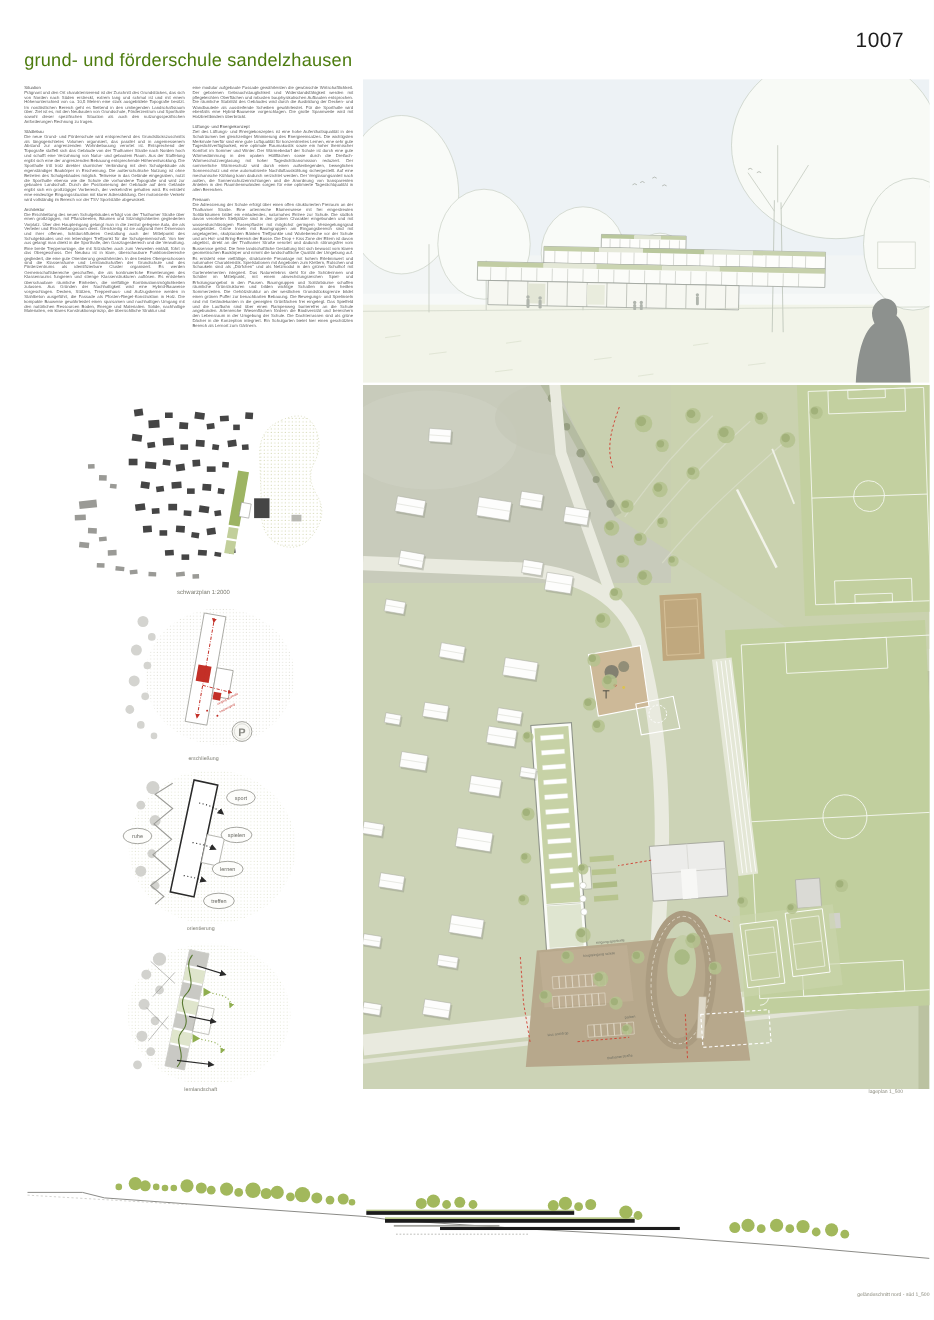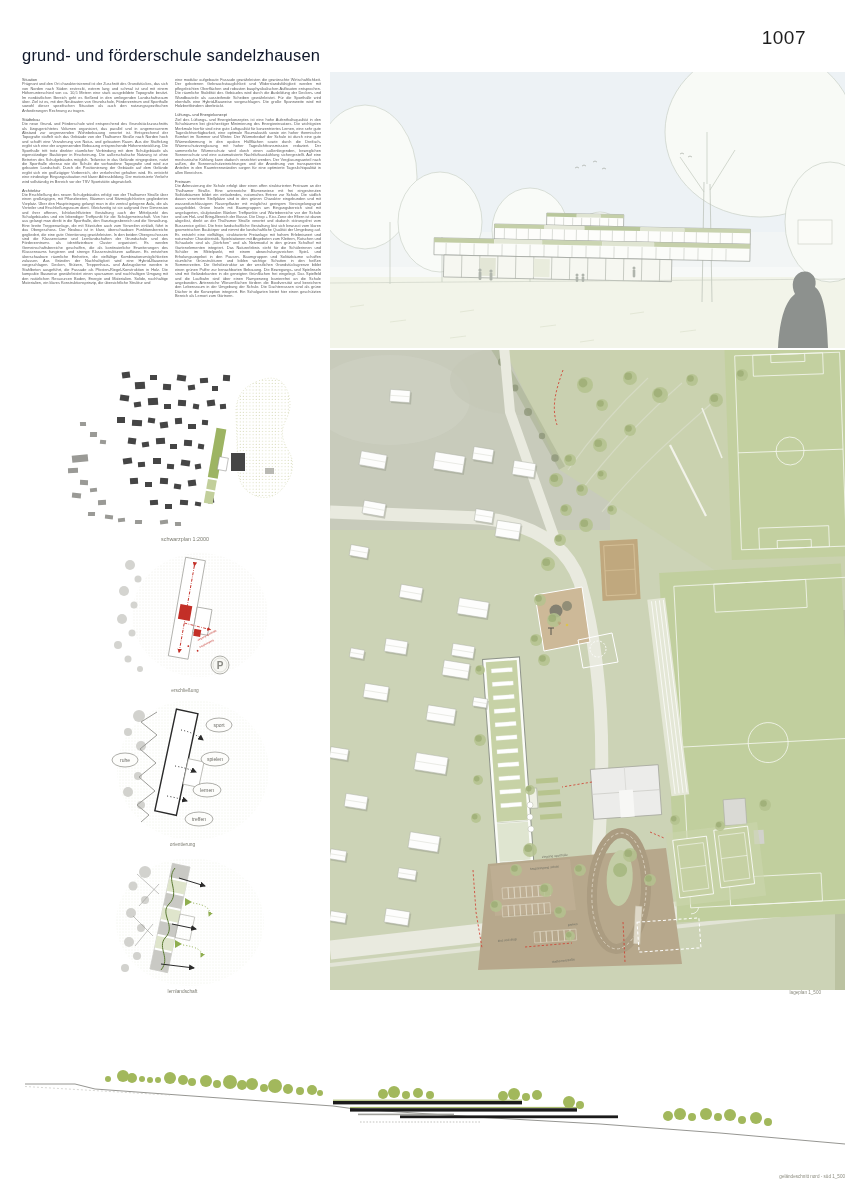--- a/index.html
+++ b/index.html
@@ -1,20 +1,20 @@
 <!DOCTYPE html>
 <html><head>
 <meta charset="utf-8">
 <style>
   html,body{margin:0;padding:0;background:#e8e8e8;}
   .board{position:relative;width:849px;height:1200px;background:#ffffff;overflow:hidden;
          font-family:"Liberation Sans", sans-serif;color:#5a5a5a;}
-  .entry-number{position:absolute;top:27px;right:43px;font-size:19px;color:#1d1d1d;letter-spacing:.5px;}
+  .entry-number{position:absolute;top:27px;right:27px;font-size:19px;color:#1d1d1d;letter-spacing:.5px;}
   .page-title{position:absolute;left:22px;top:46px;margin:0;font-weight:400;font-size:16.5px;
-              color:#0f172a;letter-spacing:.2px;}
+              color:#4d7c0f;letter-spacing:.2px;}
   .essay{position:absolute;left:22px;top:78px;width:299px;display:flex;gap:7px;}
   .tcol{width:146px;}
   .tcol section h3{margin:4.6px 0 0;font-size:3.9px;line-height:4.4px;font-weight:400;color:#4e4e4e;}
   .tcol section:first-child h3{margin-top:0;}
   .tcol section h3:empty{display:none;}
   .tcol section p{margin:0;font-size:3.9px;line-height:4.4px;text-align:justify;color:#5c5c5c;
                   hyphens:auto;}
   .render{position:absolute;left:330px;top:72px;width:515px;height:276px;}
   .siteplan{position:absolute;left:330px;top:350px;width:515px;height:640px;}
   .plan-caption{position:absolute;left:330px;top:990px;width:491px;text-align:right;

